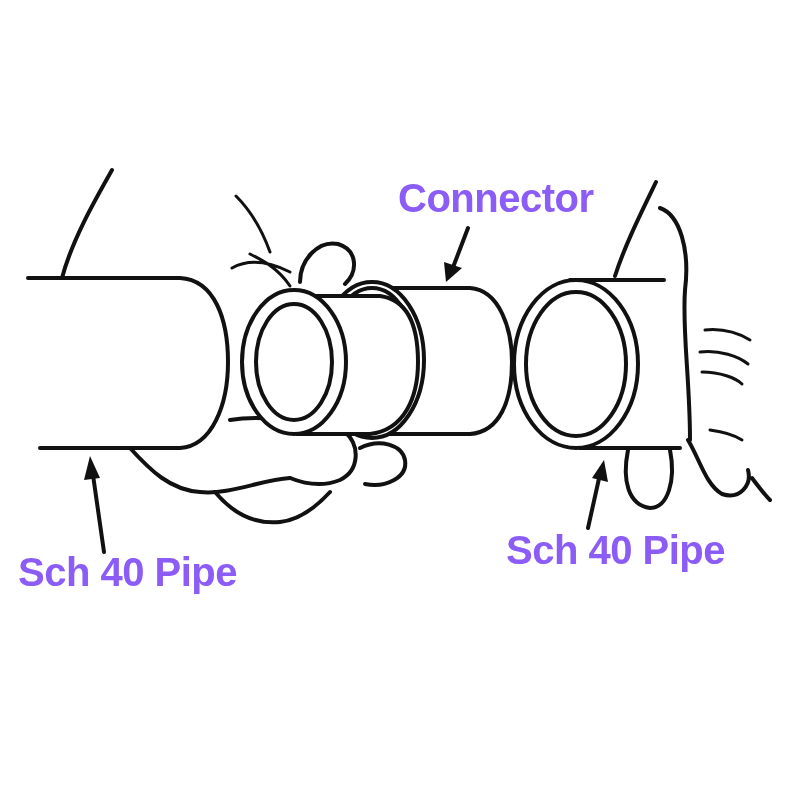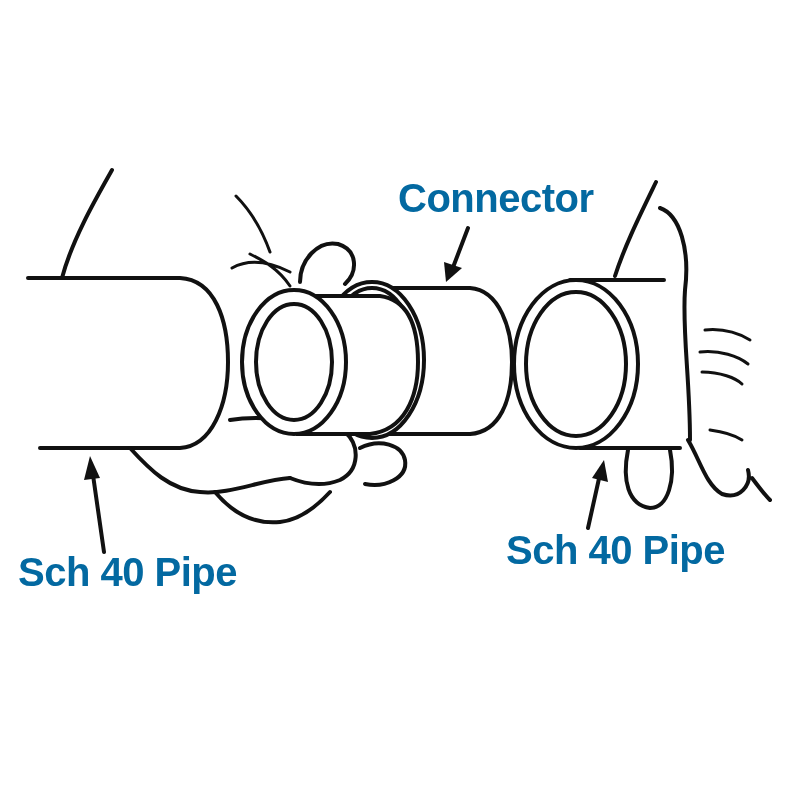--- a/index.html
+++ b/index.html
@@ -2,21 +2,21 @@
 <html><head>
 <meta charset="utf-8">
 <style>
   html, body { margin: 0; padding: 0; background: #ffffff; }
   body { width: 800px; height: 800px; position: relative; overflow: hidden; }
   #stage { position: absolute; left: 0; top: 0; width: 800px; height: 800px; }
   .label {
     position: absolute;
     font-family: "Liberation Sans", sans-serif;
     font-weight: bold;
-    color: #0369a1;
+    color: #8b5cf6;
     font-size: 40px;
     letter-spacing: -0.5px;
     white-space: nowrap;
     line-height: 1;
   }
   #lbl-connector { left: 398px; top: 178px; }
   #lbl-pipe-left { left: 18px; top: 552px; }
   #lbl-pipe-right { left: 506px; top: 530px; }
   svg { position: absolute; left: 0; top: 0; }
   .ln { fill: none; stroke: #111; stroke-width: 4; stroke-linecap: round; stroke-linejoin: round; }

